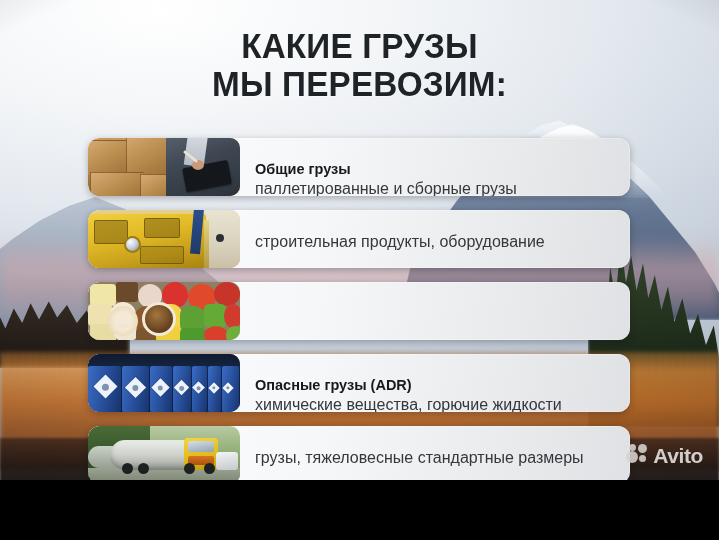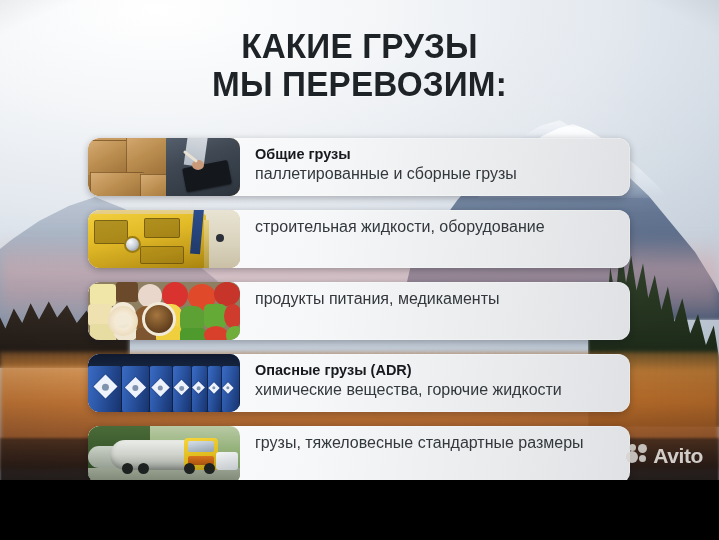--- a/index.html
+++ b/index.html
@@ -179,21 +179,21 @@
     width: 152px;
     height: 58px;
     margin: 0;
     border-radius: 10px;
     overflow: hidden;
     background: #8a8a8a;
   }
 
   .card-body {
     flex: 1 1 auto;
-    padding: 7px 14px 0 15px;
+    padding: 22px 14px 0 15px;
     min-width: 0;
   }
   .card-title {
     color: #16191d;
     font-size: 14.5px;
     line-height: 19px;
     font-weight: 700;
     white-space: nowrap;
   }
   .card-sub {
@@ -444,21 +444,21 @@
         <div class="mass"></div>
         <div class="panel p1"></div>
           <div class="panel p2"></div>
           <div class="panel p3"></div>
         <div class="lamp"></div>
           <div class="arm"></div>
           <div class="pipe"></div>
           <div class="dot"></div>
       </div>
       <div class="card-body">
-        <div class="card-sub">строительная жидкости, оборудование</div>
+        <div class="card-sub">строительная продукты, оборудование</div>
       </div>
     </div>
 
     <div class="card">
       <div class="card-thumb th-food">
         <i class="f01"></i>
           <i class="f02"></i>
           <i class="f03"></i>
           <i class="f04"></i>
           <i class="f05"></i>
@@ -474,21 +474,20 @@
           <i class="f15"></i>
         <i class="f16"></i>
           <i class="f17"></i>
           <i class="f18"></i>
           <i class="f19"></i>
           <i class="f20"></i>
         <i class="donut"></i>
           <i class="bowl"></i>
       </div>
       <div class="card-body">
-        <div class="card-sub">продукты питания, медикаменты</div>
       </div>
     </div>
 
     <div class="card">
       <div class="card-thumb th-barrels">
         <div class="hdr"></div>
         <div class="barrel" style="left:0px;width:34px;"></div>
         <div class="barrel" style="left:34px;width:28px;"></div>
         <div class="barrel" style="left:62px;width:23px;"></div>
         <div class="barrel" style="left:85px;width:19px;"></div>

